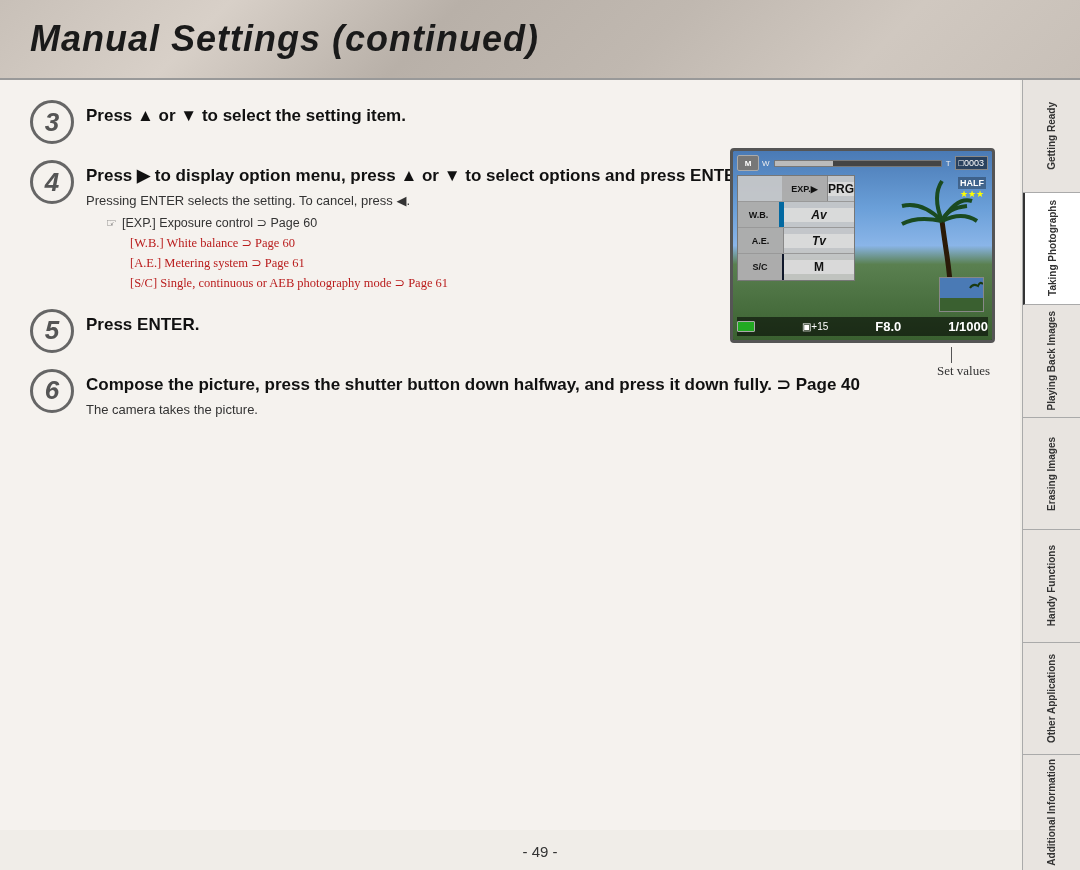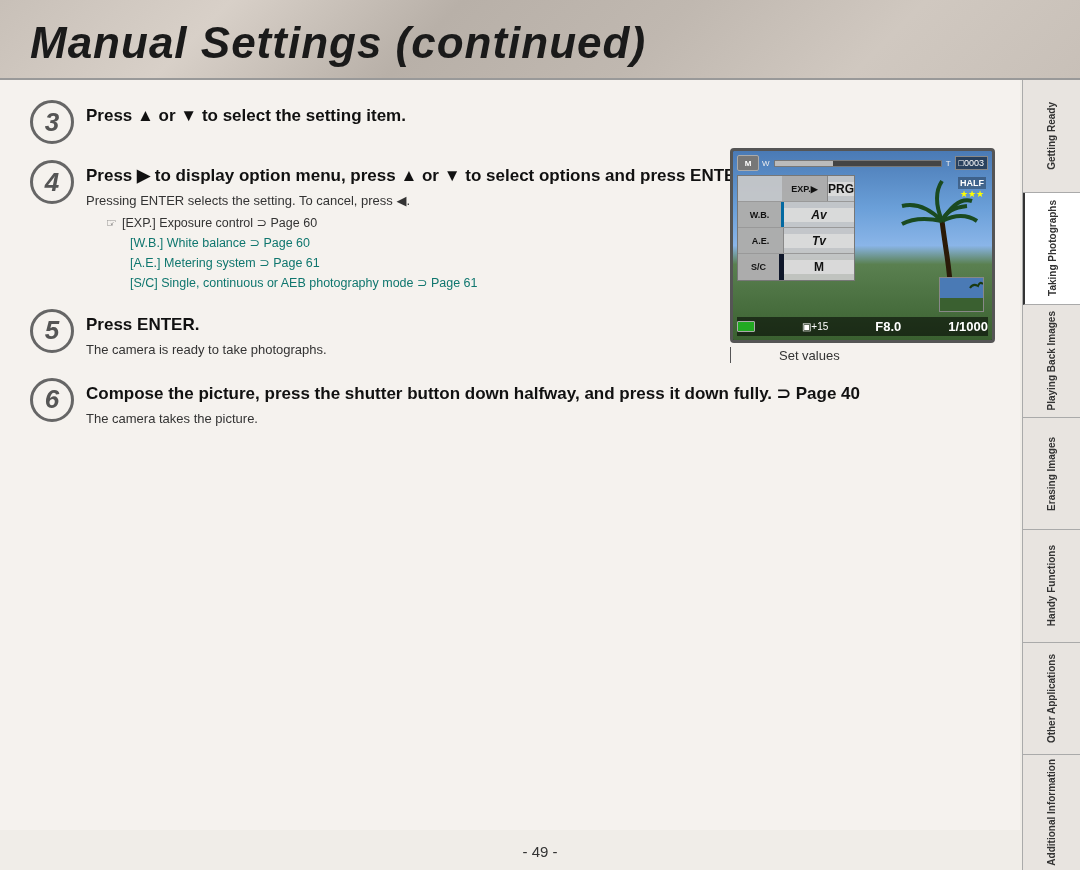--- a/index.html
+++ b/index.html
@@ -18,21 +18,21 @@
       top: 0; left: 0; right: 0;
       height: 80px;
       background: linear-gradient(135deg, #c8c0b8 0%, #d8d0c8 20%, #b8b0a8 40%, #c0b8b0 60%, #d0c8c0 80%, #c8c0b8 100%);
       border-bottom: 2px solid #999;
     }
 
     .page-title {
       position: absolute;
       top: 18px;
       left: 30px;
-      font-size: 44px;
+      font-size: 36px;
       font-weight: bold;
       font-style: italic;
       color: #1a1a1a;
       letter-spacing: 1px;
     }
 
     
     .main-content {
       position: absolute;
       top: 80px;
@@ -203,23 +203,24 @@
 
     .note-line::before {
       content: '☞';
       position: absolute;
       left: 0;
       font-size: 12px;
     }
 
     .bullet-note {
       font-size: 12.5px;
-      color: #0f766e;
+      color: #b91c1c;
       line-height: 1.6;
       padding-left: 24px;
+      font-family: Liberation Serif, serif;
     }
   </style>
 </head>
 <body>
 
 <div class="header-bg"></div>
 <div class="page-title">Manual Settings (continued)</div>
 
 <div class="main-content">
 
@@ -251,21 +252,20 @@
           </div>
         </div>
       </div>
     </div>
   </div>
 
   <div class="step-container" style="margin-top:10px;">
     <div class="step-number">5</div>
     <div class="step-content">
       <div class="step-title">Press ENTER.</div>
-      <div class="step-sub">The camera is ready to take photographs.</div>
     </div>
   </div>
 
   <div class="step-container" style="margin-top:10px;">
     <div class="step-number">6</div>
     <div class="step-content">
       <div class="step-title">Compose the picture, press the shutter button down halfway, and press it down fully. ⊃ Page 40</div>
       <div class="step-sub">The camera takes the picture.</div>
     </div>
   </div>
@@ -310,31 +310,31 @@
     </div>
 
     <div style="position:absolute;top:24px;left:4px;width:118px;background:rgba(200,200,200,0.93);border:1px solid #777;">
 
       <div style="display:flex;align-items:center;border-bottom:1px solid #999;height:26px;padding-left:44px;">
         <div style="width:46px;height:100%;display:flex;align-items:center;justify-content:center;background:rgba(170,170,170,0.9);border-right:1px solid #888;font-size:9px;font-weight:bold;color:#111;">EXP.▶</div>
         <div style="flex:1;display:flex;align-items:center;justify-content:center;font-size:12px;font-weight:bold;color:#111;background:rgba(220,220,220,0.9);">PRG</div>
       </div>
 
       <div style="display:flex;align-items:center;border-bottom:1px solid #999;height:26px;">
-        <div style="width:46px;height:100%;display:flex;align-items:center;justify-content:center;background:rgba(170,170,170,0.9);border-right:3px solid #0369a1;font-size:9px;font-weight:bold;color:#111;">W.B.</div>
+        <div style="width:46px;height:100%;display:flex;align-items:center;justify-content:center;background:rgba(170,170,170,0.9);border-right:5px solid #0369a1;font-size:9px;font-weight:bold;color:#111;">W.B.</div>
         <div style="flex:1;display:flex;align-items:center;justify-content:center;font-size:12px;font-weight:bold;color:#111;background:rgba(220,220,220,0.9);font-style:italic;">Av</div>
       </div>
 
       <div style="display:flex;align-items:center;border-bottom:1px solid #999;height:26px;">
         <div style="width:46px;height:100%;display:flex;align-items:center;justify-content:center;background:rgba(170,170,170,0.9);border-right:1px solid #888;font-size:9px;font-weight:bold;color:#111;">A.E.</div>
         <div style="flex:1;display:flex;align-items:center;justify-content:center;font-size:12px;font-weight:bold;color:#111;background:rgba(220,220,220,0.9);font-style:italic;">Tv</div>
       </div>
 
       <div style="display:flex;align-items:center;height:26px;">
-        <div style="width:46px;height:100%;display:flex;align-items:center;justify-content:center;background:rgba(170,170,170,0.9);border-right:5px solid #0f172a;font-size:9px;font-weight:bold;color:#111;">S/C</div>
+        <div style="width:46px;height:100%;display:flex;align-items:center;justify-content:center;background:rgba(170,170,170,0.9);border-right:2px solid #0f172a;font-size:9px;font-weight:bold;color:#111;">S/C</div>
         <div style="flex:1;display:flex;align-items:center;justify-content:center;font-size:12px;font-weight:bold;color:#111;background:rgba(220,220,220,0.9);">M</div>
       </div>
     </div>
 
     <div class="cam-thumbnail">
       <svg width="45" height="35" viewBox="0 0 45 35" xmlns="http://www.w3.org/2000/svg">
         <rect width="45" height="35" fill="#4a7ab5"></rect>
         <rect y="20" width="45" height="15" fill="#3a6030"></rect>
         <path d="M30 10 Q33 5 38 8 Q40 3 43 6" stroke="#1a3a10" stroke-width="2" fill="none"></path>
       </svg>
@@ -347,21 +347,21 @@
       <span style="font-size:10px;color:#fff;">▣+15</span>
 
       <span style="font-size:13px;color:#fff;font-weight:bold;">F8.0</span>
 
       <span style="font-size:13px;color:#fff;font-weight:bold;">1/1000</span>
     </div>
 
     <div style="position:absolute;bottom:18px;left:50%;width:1px;height:3px;background:transparent;"></div>
   </div>
 
-  <div style="display:flex;flex-direction:row;align-items:flex-end;margin-top:4px;">
+  <div style="display:flex;flex-direction:column;align-items:flex-end;margin-top:4px;font-family:Liberation Serif, serif;">
     <div style="width:1px;height:16px;background:#555;margin-right:48px;"></div>
     <div style="font-size:13px;color:#333;padding-right:10px;">Set values</div>
   </div>
 </div>
 
 <div class="side-nav">
   <div class="nav-tab">
     <span class="nav-tab-text">Getting Ready</span>
   </div>
   <div class="nav-tab active">

